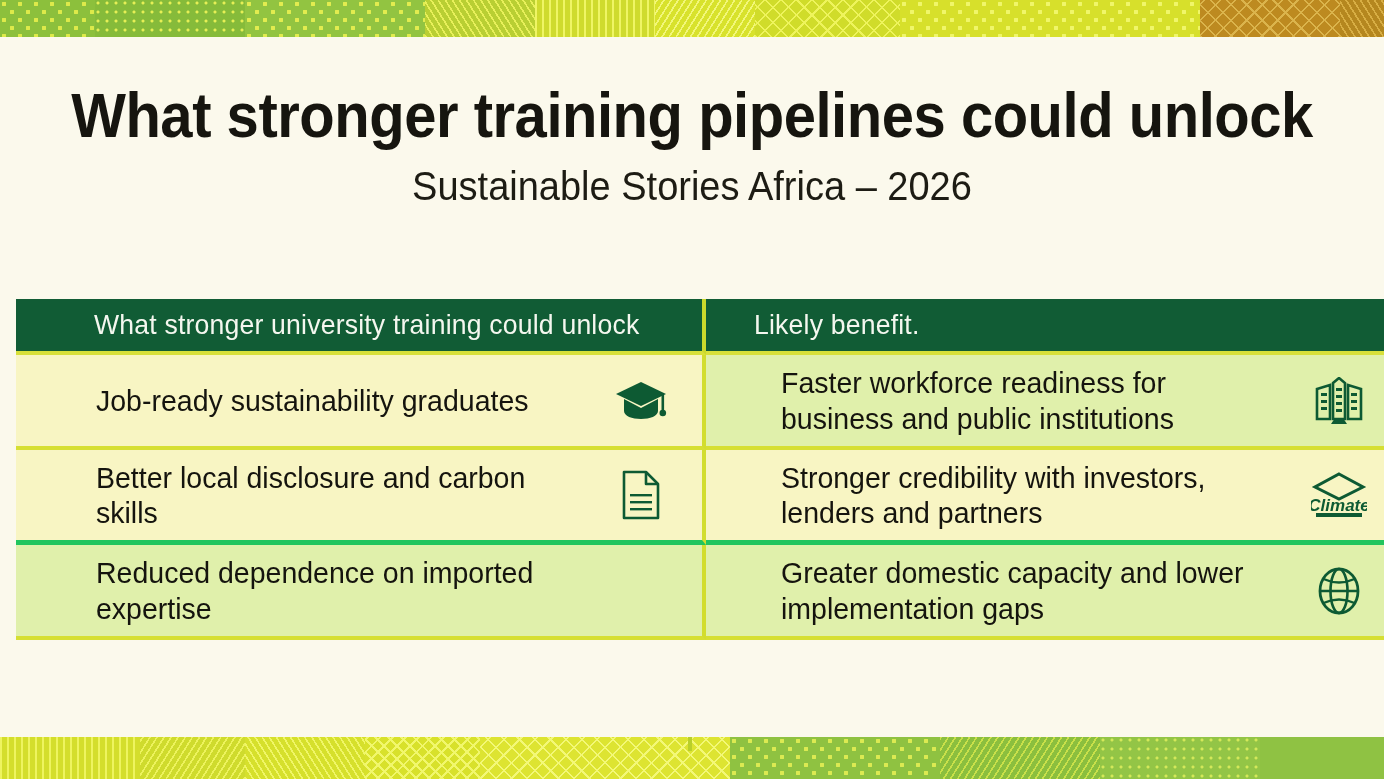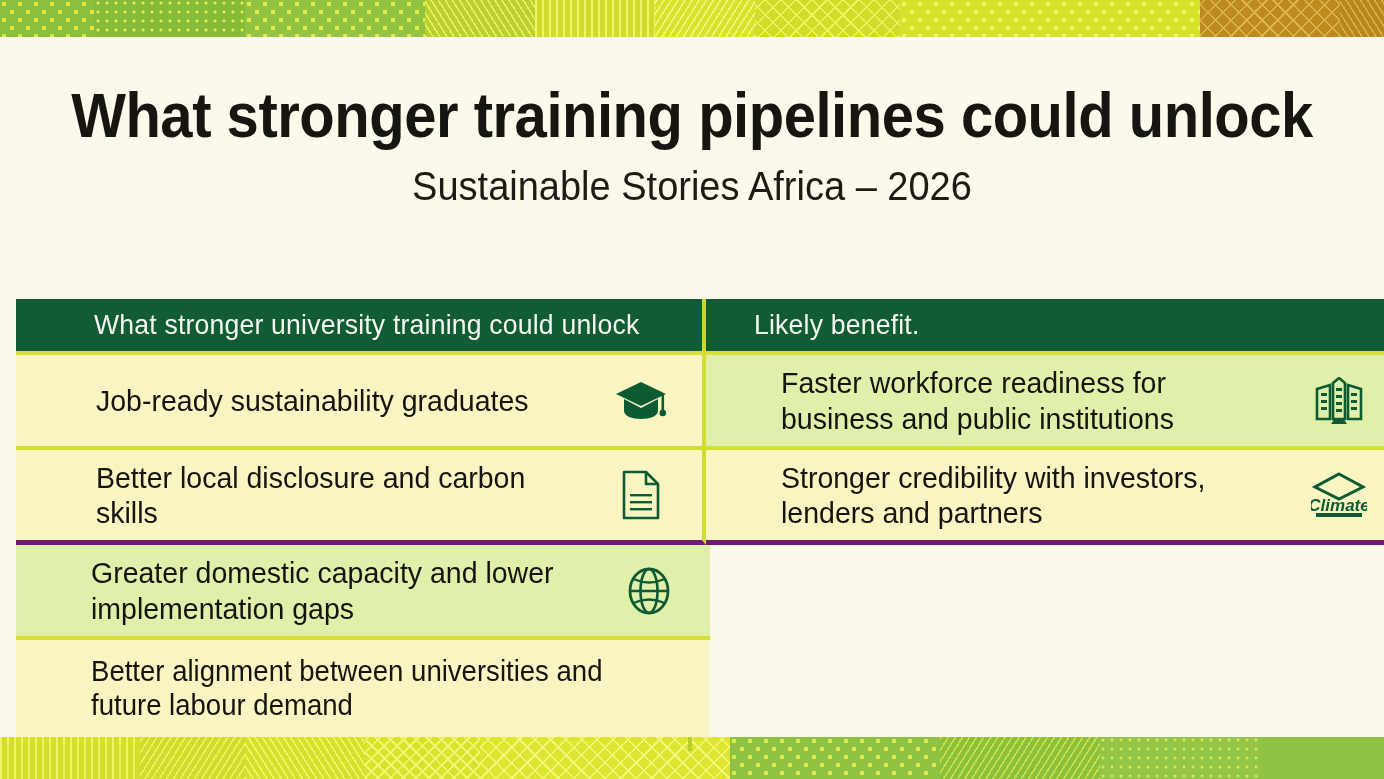--- a/index.html
+++ b/index.html
@@ -161,21 +161,21 @@
     padding-left: 80px;
     padding-right: 22px;
   }
   .trow.body .tcell.right { padding-left: 75px; }
   .trow.body .tcell.left { border-right: 4px solid #d2dd2e; }
 
   .bg-cream { background: #f8f5c3; }
   .bg-lgreen { background: #e0f0ab; }
 
   .sep-yellow { border-bottom: 4px solid #d6df33; }
-  .sep-green  { border-bottom: 5px solid #701a75; justify-content: space-between; }
+  .sep-green  { border-bottom: 5px solid #22c55e; justify-content: space-between; }
   .sep-none   { border-bottom: 0; }
 
   .cell-text {
     font-family: "Liberation Sans Narrow", "Liberation Sans", sans-serif;
     font-size: 30px;
     line-height: 1.17;
     color: #15140e;
     flex: 1 1 auto;
     transform: scaleX(0.95);
     transform-origin: left center;
@@ -296,39 +296,39 @@
           <svg width="56" height="48" viewBox="0 0 56 48" class="icon-green">
             <path d="M28 3 L52 16 L28 28 L4 16 Z" fill="none" stroke="#0d5a33" stroke-width="3"></path>
             <text x="28" y="40" text-anchor="middle" font-family="'Liberation Sans Narrow','Liberation Sans',sans-serif" font-size="17" font-weight="bold" fill="#0d5a33">Climate</text>
             <rect x="5" y="42" width="46" height="4"></rect>
           </svg>
         </span>
       </div>
     </div>
 
     <div class="trow body">
+      <div class="tcell left bg-lgreen sep-yellow">
+        <span class="cell-text">Reduced dependence on imported expertise</span>
+        <span class="cell-icon empty"></span>
+      </div>
       <div class="tcell right bg-lgreen sep-yellow">
         <span class="cell-text">Greater domestic capacity and lower implementation gaps</span>
         <span class="cell-icon">
           <svg width="46" height="50" viewBox="0 0 46 50" class="icon-green">
             <ellipse cx="23" cy="25" rx="19" ry="22" fill="none" stroke="#0d5a33" stroke-width="2.8"></ellipse>
             <ellipse cx="23" cy="25" rx="8.5" ry="22" fill="none" stroke="#0d5a33" stroke-width="2.6"></ellipse>
             <line x1="4" y1="25" x2="42" y2="25" stroke="#0d5a33" stroke-width="2.6"></line>
             <path d="M7.5 13 Q23 20 38.5 13" fill="none" stroke="#0d5a33" stroke-width="2.4"></path>
             <path d="M7.5 37 Q23 30 38.5 37" fill="none" stroke="#0d5a33" stroke-width="2.4"></path>
           </svg>
         </span>
       </div>
     </div>
 
     <div class="trow body">
-      <div class="tcell right bg-cream sep-none">
-        <span class="cell-text">Better alignment between universities and future labour demand</span>
-        <span class="cell-icon empty"></span>
-      </div>
     </div>
 
   </div>
 
   <div class="divider-tail"></div>
 
   <div class="band band-bottom">
     <div class="band-seg pat-vert" style="--c1:#d4de2c;--c2:#eef45f;width:140px"></div>
     <div class="band-seg pat-hatch-rev" style="--c1:#cfdb2d;--c2:#edf35d;width:105px"></div>
     <div class="band-seg pat-hatch" style="--c1:#d6e02c;--c2:#f0f667;width:120px"></div>

